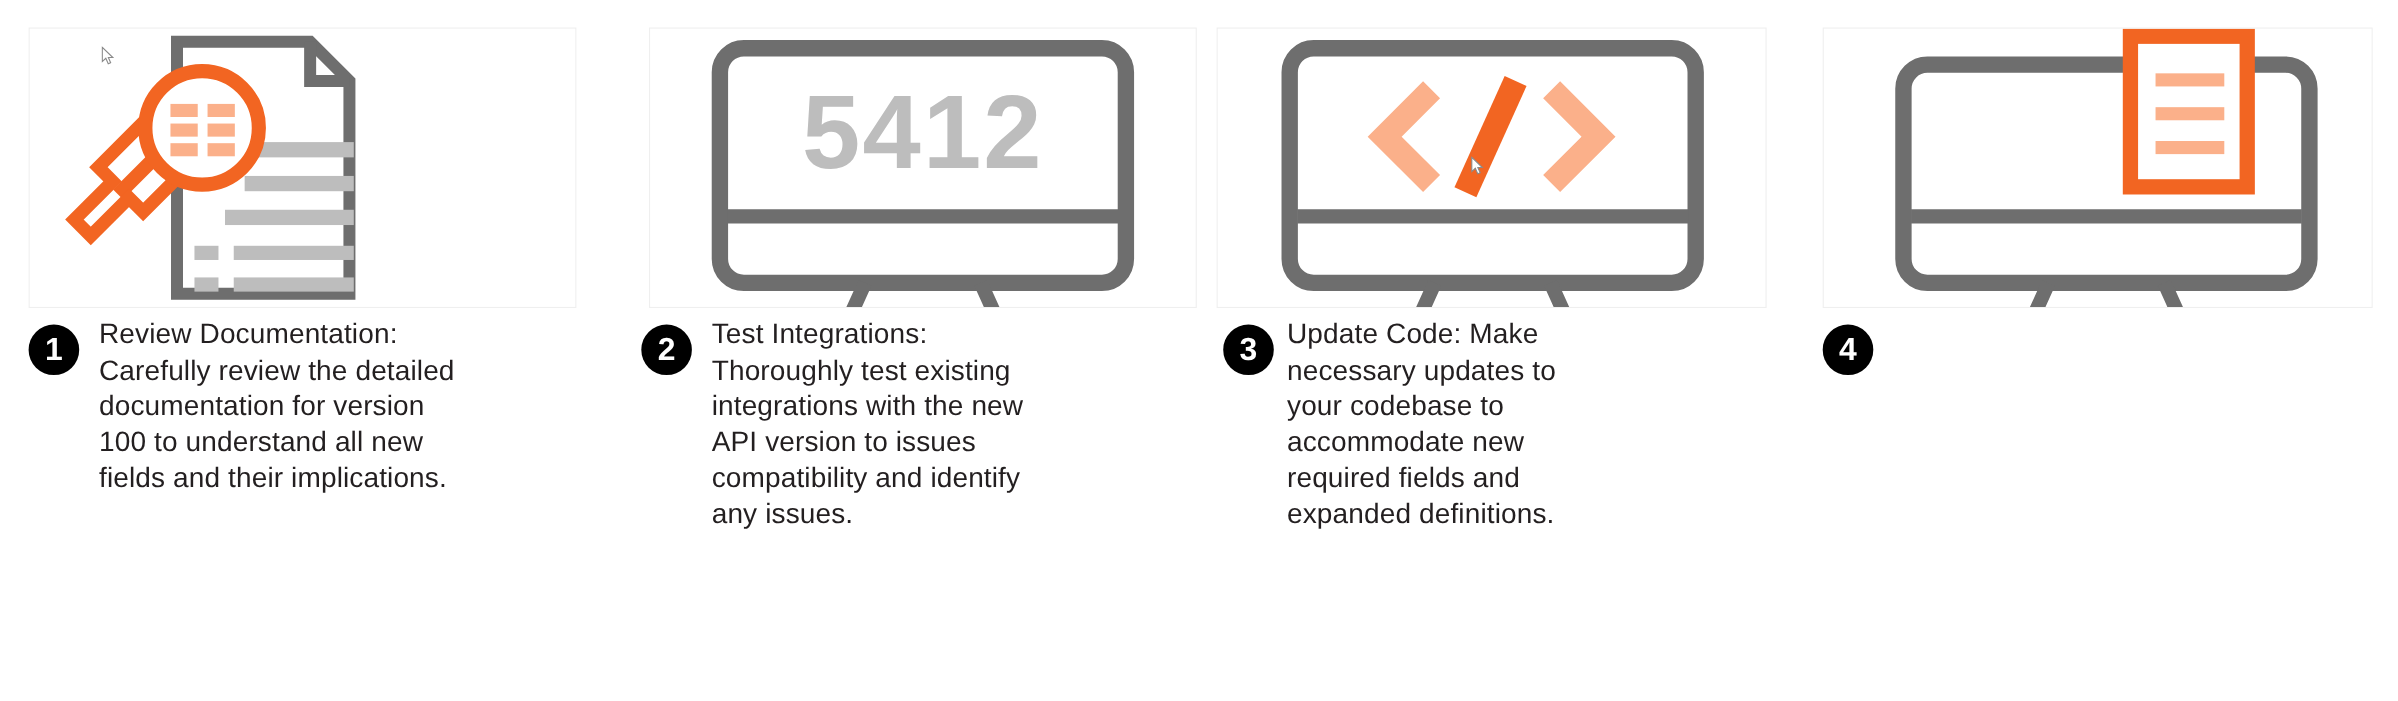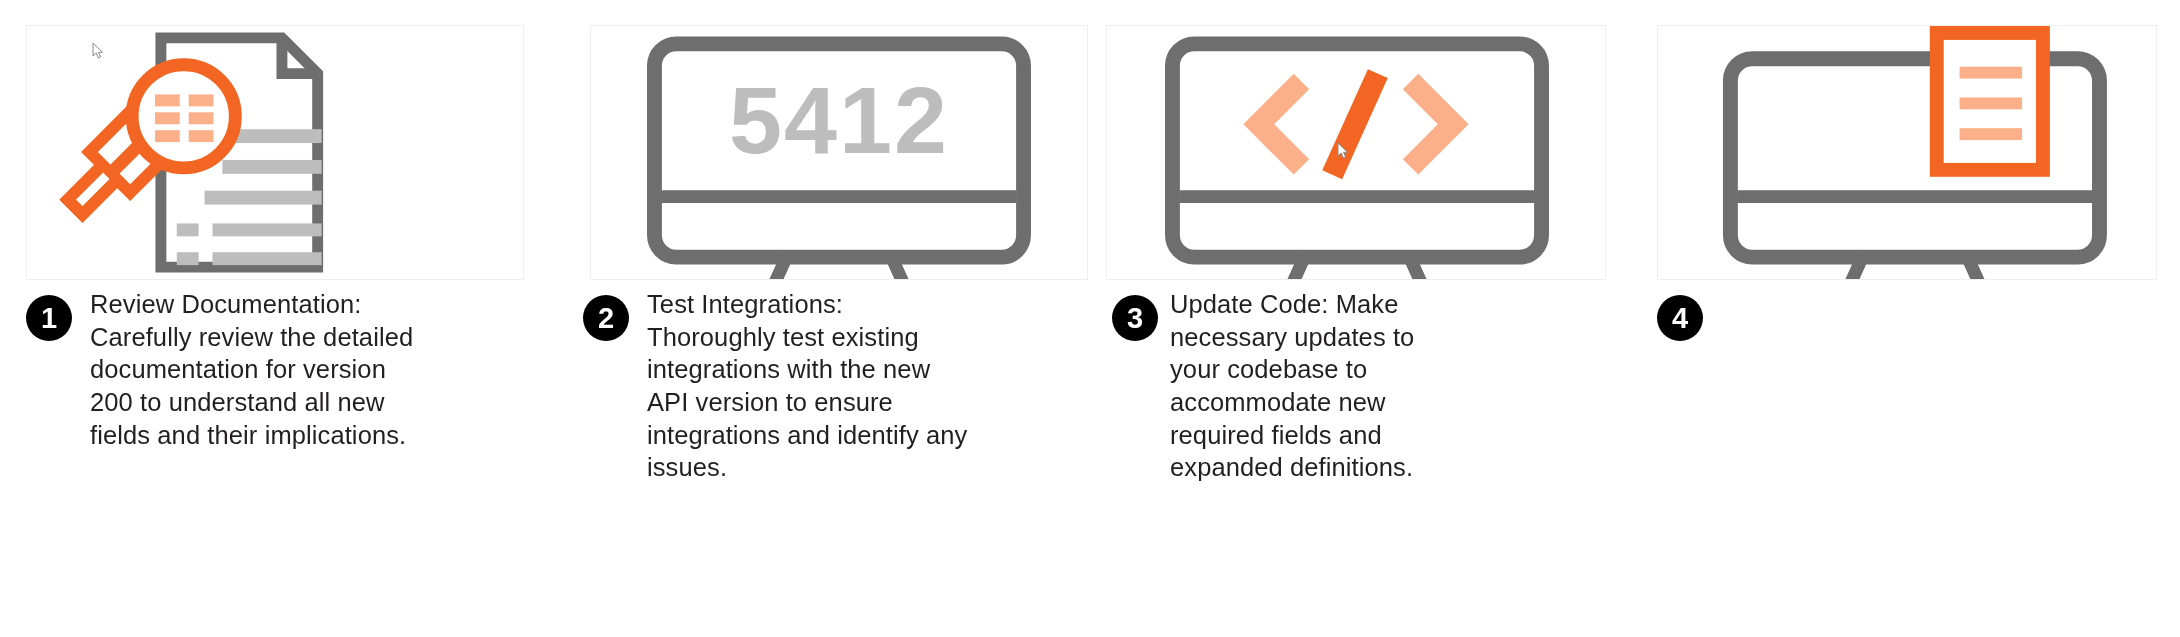--- a/index.html
+++ b/index.html
@@ -140,39 +140,39 @@
           <rect x="128" y="69" width="25" height="12" fill="#fbb08a"></rect>
           <rect x="162" y="69" width="25" height="12" fill="#fbb08a"></rect>
           <rect x="128" y="87" width="25" height="12" fill="#fbb08a"></rect>
           <rect x="162" y="87" width="25" height="12" fill="#fbb08a"></rect>
           <rect x="128" y="105" width="25" height="12" fill="#fbb08a"></rect>
           <rect x="162" y="105" width="25" height="12" fill="#fbb08a"></rect>
         </svg>
       </div>
       <div class="caption">
         <div class="badge">1</div>
-        <div class="caption-text">Review Documentation: Carefully review the detailed documentation for version 200 to understand all new fields and their implications.</div>
+        <div class="caption-text">Review Documentation: Carefully review the detailed documentation for version 100 to understand all new fields and their implications.</div>
       </div>
     </div>
 
     <div class="step step-2">
       <div class="illus-frame">
         <svg class="illus-svg" viewBox="0 0 498 255">
 
           <rect x="63" y="18" width="372" height="215" rx="22" ry="22" fill="#ffffff" stroke="#6e6e6e" stroke-width="15"></rect>
           <line x1="70" y1="172" x2="428" y2="172" stroke="#6e6e6e" stroke-width="13"></line>
 
           <path d="M196 233 L182 264 L316 264 L302 233" fill="none" stroke="#6e6e6e" stroke-width="13"></path>
 
           <text x="249" y="128" text-anchor="middle" font-family="Liberation Sans, sans-serif" font-size="96" font-weight="700" fill="#bdbdbd" letter-spacing="2">5412</text>
         </svg>
       </div>
       <div class="caption">
         <div class="badge">2</div>
-        <div class="caption-text">Test Integrations: Thoroughly test existing integrations with the new API version to ensure integrations and identify any issues.</div>
+        <div class="caption-text">Test Integrations: Thoroughly test existing integrations with the new API version to issues compatibility and identify any issues.</div>
       </div>
     </div>
 
     <div class="step step-3">
       <div class="illus-frame">
         <svg class="illus-svg" viewBox="0 0 500 255">
           <rect x="65" y="18" width="372" height="215" rx="22" ry="22" fill="#ffffff" stroke="#6e6e6e" stroke-width="15"></rect>
           <line x1="72" y1="172" x2="430" y2="172" stroke="#6e6e6e" stroke-width="13"></line>
           <path d="M198 233 L184 264 L318 264 L304 233" fill="none" stroke="#6e6e6e" stroke-width="13"></path>
 

